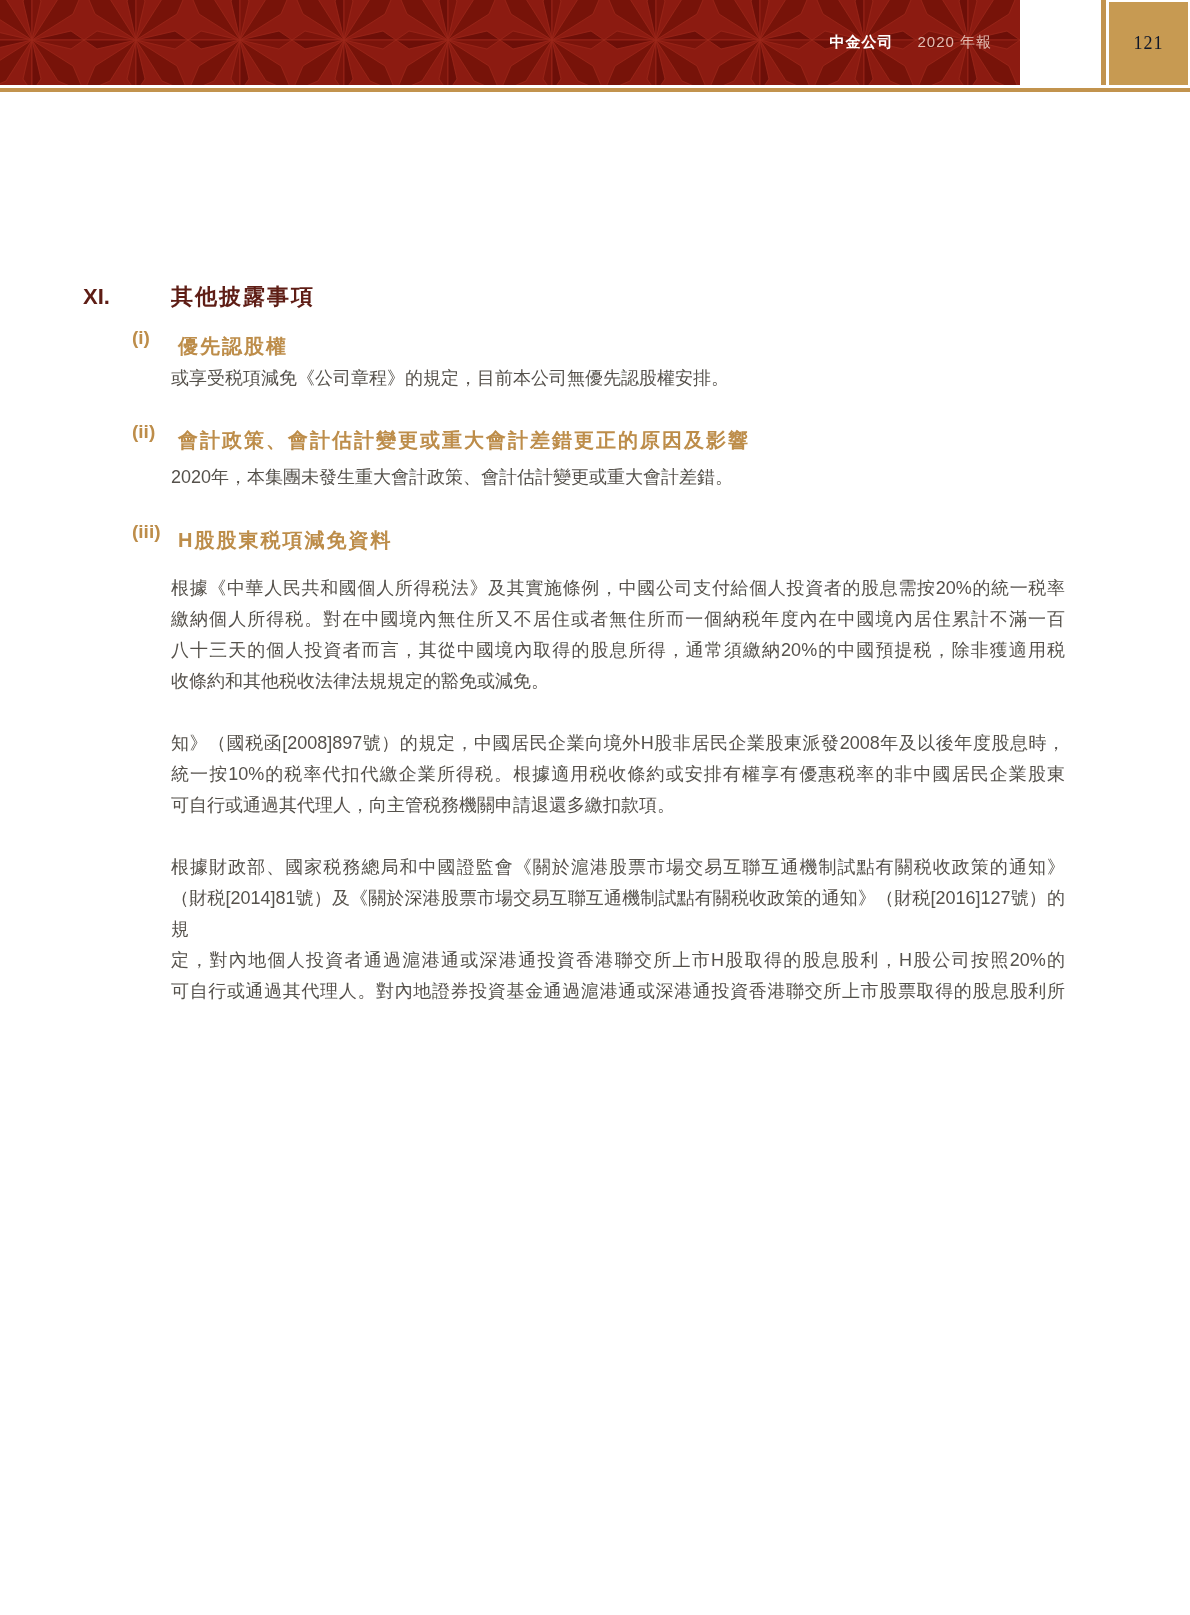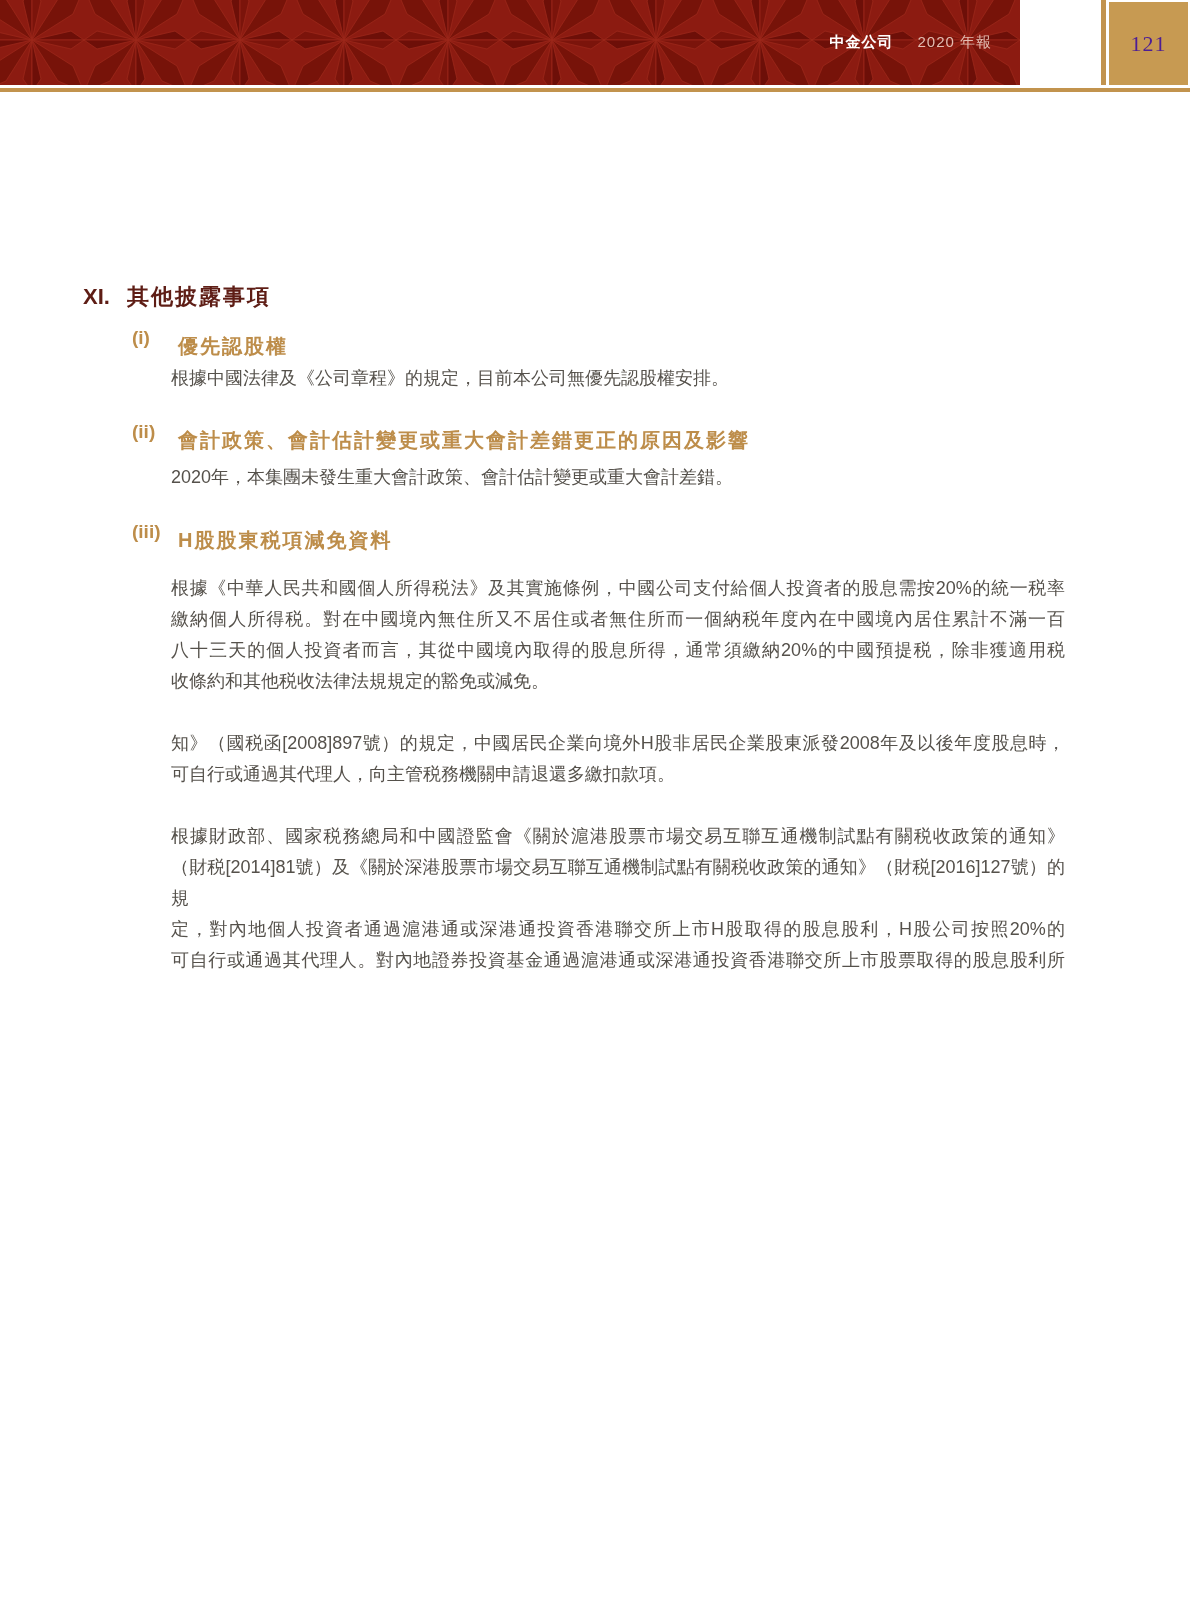--- a/index.html
+++ b/index.html
@@ -20,30 +20,30 @@
   .brand{color:#ffffff;font-weight:bold;font-size:15px;letter-spacing:1px;}
   .report{color:#e3bdb2;font-size:15px;letter-spacing:1px;margin-left:16px;}
   .v-stripe{
     position:absolute;left:1101px;top:0;width:5px;height:85px;background:#c2934e;
   }
   .page-box{
     position:absolute;left:1109px;top:2px;width:79px;height:83px;background:#c79a52;
     display:flex;align-items:center;justify-content:center;
   }
   .page-box span{
-    color:#4c1d95;font-family:"Liberation Serif","DejaVu Serif",serif;
-    font-size:22px;letter-spacing:1px;
+    color:#0f172a;font-family:"Liberation Serif","DejaVu Serif",serif;
+    font-size:18px;letter-spacing:1px;
   }
   .rule{
     position:absolute;left:0;top:88px;width:1190px;height:4px;background:#c2934e;
   }
   
   .xi-row{
     position:absolute;left:83px;top:284px;display:flex;
-    font-weight:bold;color:#5e1d15;font-size:22px;line-height:26px;
+    font-weight:bold;color:#5e1d15;font-size:22px;line-height:26px;gap:44px;
   }
   .xi-label{width:44px;}
   .xi-title{letter-spacing:2px;}
   .sub-label{
     position:absolute;left:132px;
     color:#bd8d4a;font-weight:bold;font-size:19px;line-height:24px;
   }
   .sub-title{
     position:absolute;left:170px;margin:8px;
     color:#bd8d4a;font-weight:bold;font-size:20px;line-height:24px;letter-spacing:2px;
@@ -103,21 +103,21 @@
 <main>
   <div class="xi-row">
     <span class="xi-label">XI.</span>
     <span class="xi-title">其他披露事項</span>
   </div>
 
   <span class="sub-label top-i">(i)</span>
   <h3 class="sub-title top-i">優先認股權</h3>
   <div class="paras paras-i">
       <div class="para">
-        <div class="line last">根據中國法律及《公司章程》的規定，目前本公司無優先認股權安排。</div>
+        <div class="line last">或享受税項減免《公司章程》的規定，目前本公司無優先認股權安排。</div>
       </div>
     </div>
 
   <span class="sub-label top-ii">(ii)</span>
   <h3 class="sub-title top-ii">會計政策、會計估計變更或重大會計差錯更正的原因及影響</h3>
   <div class="paras paras-ii">
       <div class="para">
         <div class="line last">2020年，本集團未發生重大會計政策、會計估計變更或重大會計差錯。</div>
       </div>
     </div>
@@ -126,20 +126,21 @@
   <h3 class="sub-title top-iii">H股股東税項減免資料</h3>
   <div class="paras paras-iii">
       <div class="para">
         <div class="line">根據《中華人民共和國個人所得税法》及其實施條例，中國公司支付給個人投資者的股息需按20%的統一税率</div>
         <div class="line">繳納個人所得税。對在中國境內無住所又不居住或者無住所而一個納税年度內在中國境內居住累計不滿一百</div>
         <div class="line">八十三天的個人投資者而言，其從中國境內取得的股息所得，通常須繳納20%的中國預提税，除非獲適用税</div>
         <div class="line last">收條約和其他税收法律法規規定的豁免或減免。</div>
       </div>
       <div class="para">
         <div class="line">知》（國税函[2008]897號）的規定，中國居民企業向境外H股非居民企業股東派發2008年及以後年度股息時，</div>
+        <div class="line">統一按10%的税率代扣代繳企業所得税。根據適用税收條約或安排有權享有優惠税率的非中國居民企業股東</div>
         <div class="line last">可自行或通過其代理人，向主管税務機關申請退還多繳扣款項。</div>
       </div>
       <div class="para">
         <div class="line">根據財政部、國家税務總局和中國證監會《關於滬港股票市場交易互聯互通機制試點有關税收政策的通知》</div>
         <div class="line">（財税[2014]81號）及《關於深港股票市場交易互聯互通機制試點有關税收政策的通知》（財税[2016]127號）的規</div>
         <div class="line">定，對內地個人投資者通過滬港通或深港通投資香港聯交所上市H股取得的股息股利，H股公司按照20%的</div>
         <div class="line">可自行或通過其代理人。對內地證券投資基金通過滬港通或深港通投資香港聯交所上市股票取得的股息股利所</div>
       </div>
     </div>
 </main>

